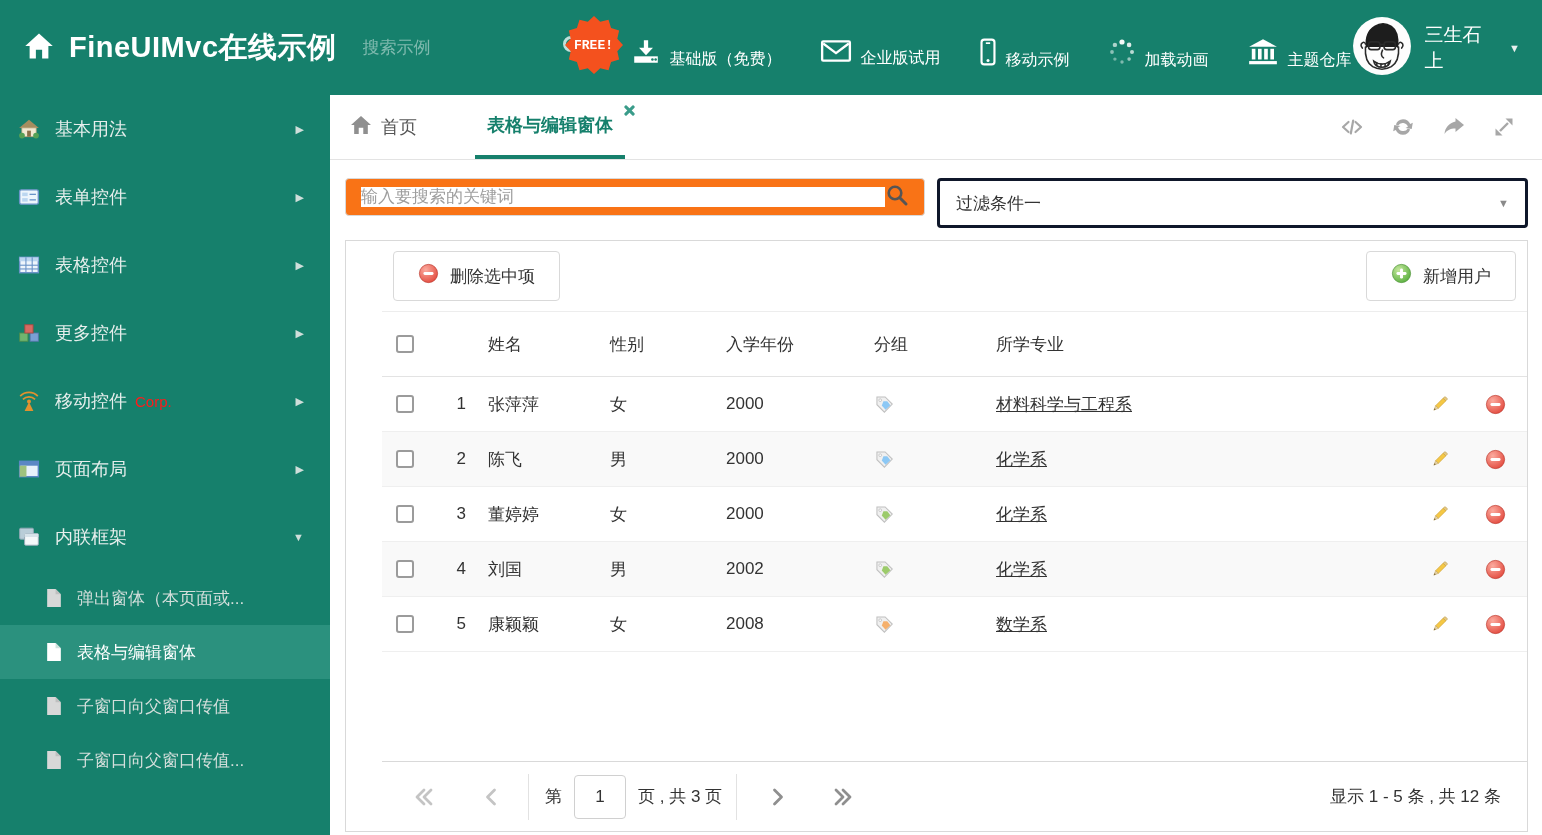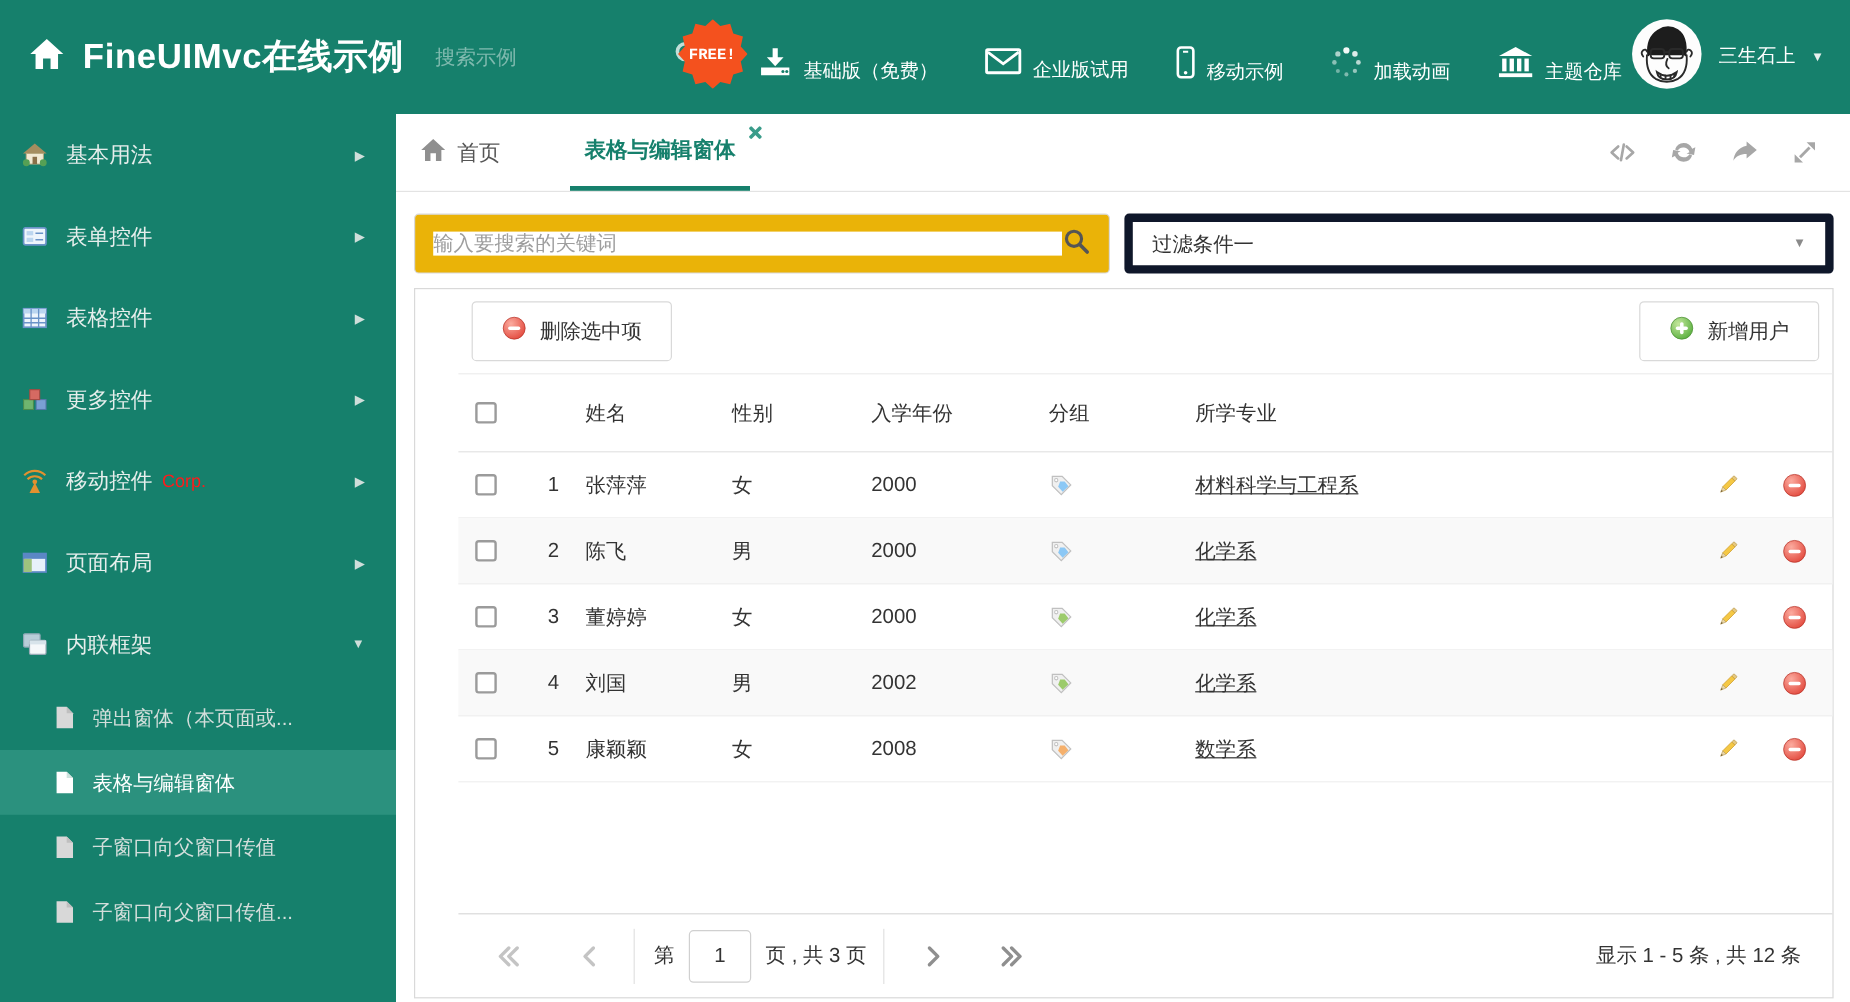--- a/index.html
+++ b/index.html
@@ -21,21 +21,21 @@
 
   .topnav { display:flex; margin-left:46px; gap:38px; align-items:flex-start; }
   .topnav-item { position:relative; display:flex; align-items:flex-end;
     gap:9px; font-size:16px; color:#fff; cursor:pointer; padding-top:14px; white-space:nowrap;font-family:Liberation Mono, monospace; }
   .free-badge { position:absolute; left:-66px; top:-8px; width:58px; height:58px; }
   .free-badge .fb-txt { position:absolute; left:0; top:0; width:58px; height:58px;
     display:flex; align-items:center; justify-content:center; font-size:13px; font-weight:700;
     color:#fff; }
 
   .user { margin-left:auto; display:flex; align-items:center; gap:13px; cursor:pointer; }
-  .user .uname { font-size:16px; }
+  .user .uname { font-size:19px; }
   .caret-down { font-size:11px; color:#e8f0ee; }
 
   
   .bodyrow { flex:1; display:flex; min-height:0; }
 
   
   .sidebar { flex:0 0 330px; background:#16806C; overflow:hidden; }
   .sgroup { height:68px; display:flex; align-items:center; padding:0 26px 0 18px;
     color:#e6eeec; font-size:18px; cursor:pointer; }
   .sgroup .sicon { width:22px; height:22px; margin-right:15px; flex:0 0 22px; }
@@ -57,25 +57,25 @@
     border-bottom:4px solid #16806C; }
   .tab-close { position:absolute; top:9px; right:-10px; width:12px; height:12px; cursor:pointer; }
   .tab-close::before, .tab-close::after { content:""; position:absolute; left:5px; top:0;
     width:3px; height:13px; background:#3a9c8a; border-radius:1px; }
   .tab-close::before { transform:rotate(45deg); }
   .tab-close::after  { transform:rotate(-45deg); }
   .tab-actions { margin-left:auto; display:flex; align-items:center; gap:25px; padding-right:26px; }
   .tab-actions .act { cursor:pointer; display:flex; }
 
   .filter-row { margin:18px 14px 0 15px; display:flex; gap:12px; }
-  .search-box { flex:0 0 580px; height:50px; border:1px solid #d9d9d9; border-radius:4px;
-    display:flex; align-items:center; padding:0 15px; background:#eab308; }
+  .search-box { flex:0 0 580px; height:38px; border:1px solid #d9d9d9; border-radius:4px;
+    display:flex; align-items:center; padding:0 15px; background:#f97316; }
   .search-box input { flex:1; border:none; outline:none; font-size:17px; color:#333; font-family:inherit; }
   .search-box input::placeholder { color:#9e9e9e; }
-  .select-box { flex:1; height:50px; border:7px solid #0f172a; border-radius:4px;
+  .select-box { flex:1; height:50px; border:3px solid #0f172a; border-radius:4px;
     display:flex; align-items:center; justify-content:space-between; padding:0 16px;
     font-size:17px; color:#333; cursor:pointer; background:#fff; }
   .select-box .caret-down { color:#8a8a8a; }
 
   
   .grid-panel { margin:12px 14px 0 15px; border:1px solid #d9d9d9; height:592px;
     display:flex; flex-direction:column; background:#fff;padding-left:36px; }
   .grid-toolbar { display:flex; align-items:center; padding:10px 11px; border-bottom:1px solid #ededed; }
   .btn { height:50px; display:flex; align-items:center; gap:11px; padding:0 24px;
     border:1px solid #d9d9d9; border-radius:4px; background:#fff; font-size:17px; color:#333;

